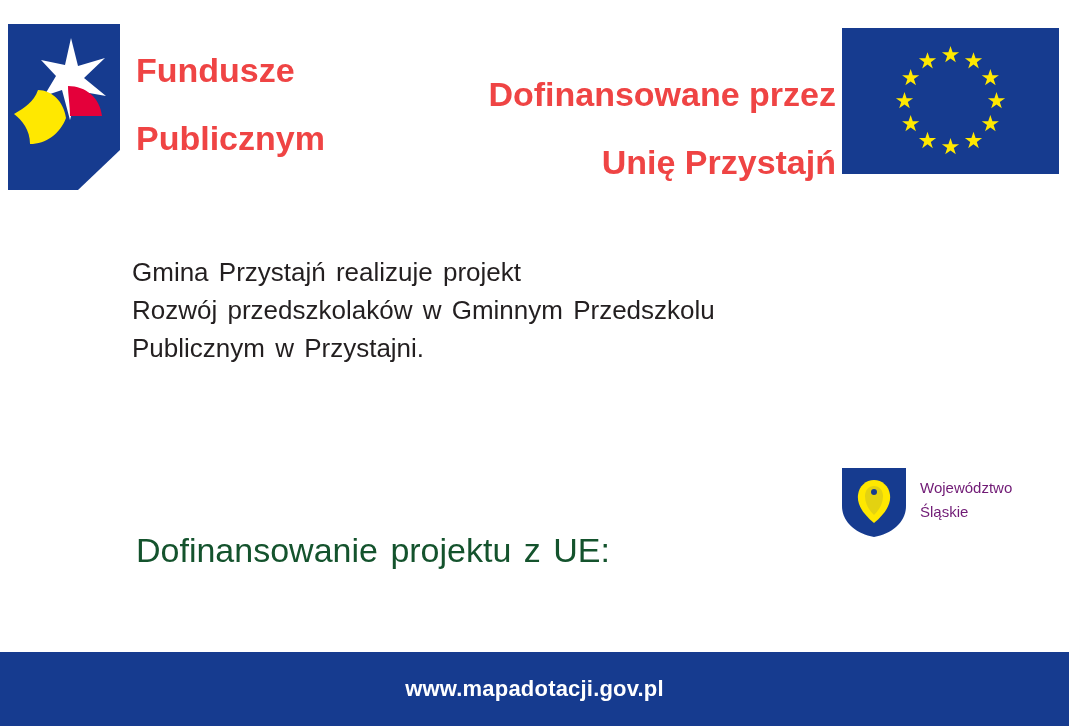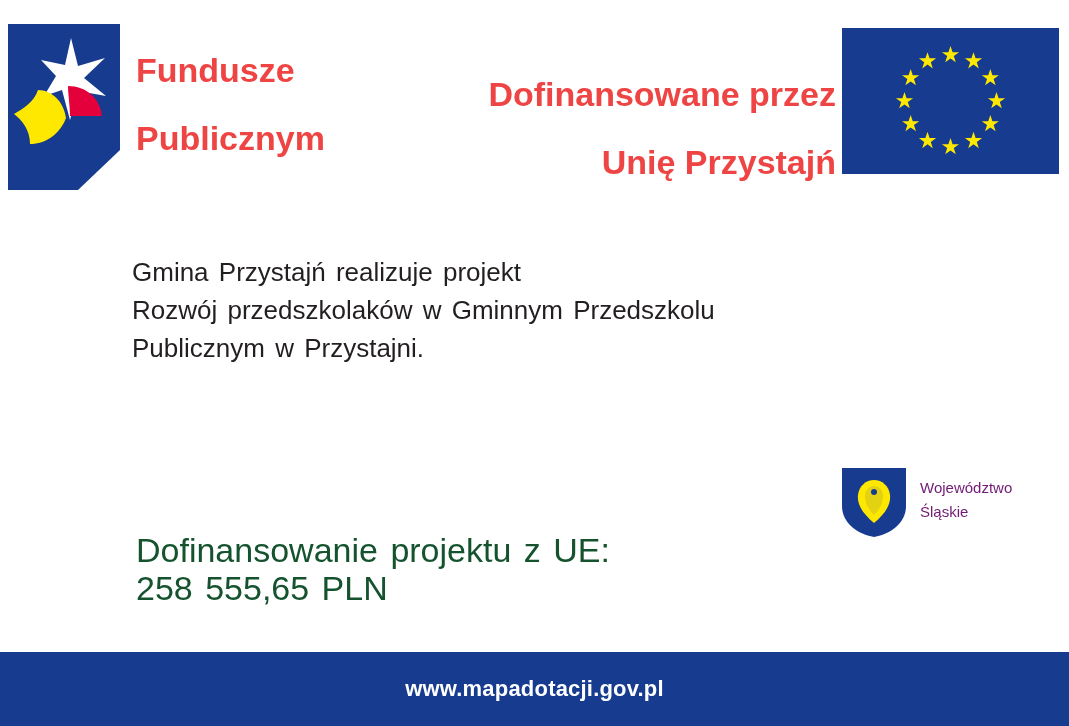--- a/index.html
+++ b/index.html
@@ -221,21 +221,20 @@
   </div>
 
   <div class="body-text">
     <div class="line">Gmina  Przystajń  realizuje  projekt</div>
     <div class="line">Rozwój  przedszkolaków  w Gminnym  Przedszkolu</div>
     <div class="line">Publicznym  w  Przystajni.</div>
   </div>
 
   <div class="funding-block">
     <div class="line">Dofinansowanie  projektu  z  UE:</div>
-    <div class="line">258  555,65  PLN</div>
   </div>
 
   <div class="voiv">
     <div class="voiv-crest">
       <svg viewBox="0 0 68 72" width="68" height="72" xmlns="http://www.w3.org/2000/svg">
         <path d="M2 2 H66 V40 C66 56 52 68 34 71 C16 68 2 56 2 40 Z" fill="#163b8f"></path>
         <path d="M34 14 C26 14 19 20 18 29 C17 38 22 47 34 57 C46 47 51 38 50 29 C49 20 42 14 34 14 Z" fill="#ffe800"></path>
         <path d="M34 20 C29 20 25 24 25 30 C25 38 29 44 34 49 C39 44 43 38 43 30 C43 24 39 20 34 20 Z" fill="#163b8f" opacity="0.12"></path>
         <circle cx="34" cy="26" r="3" fill="#163b8f"></circle>
       </svg>

